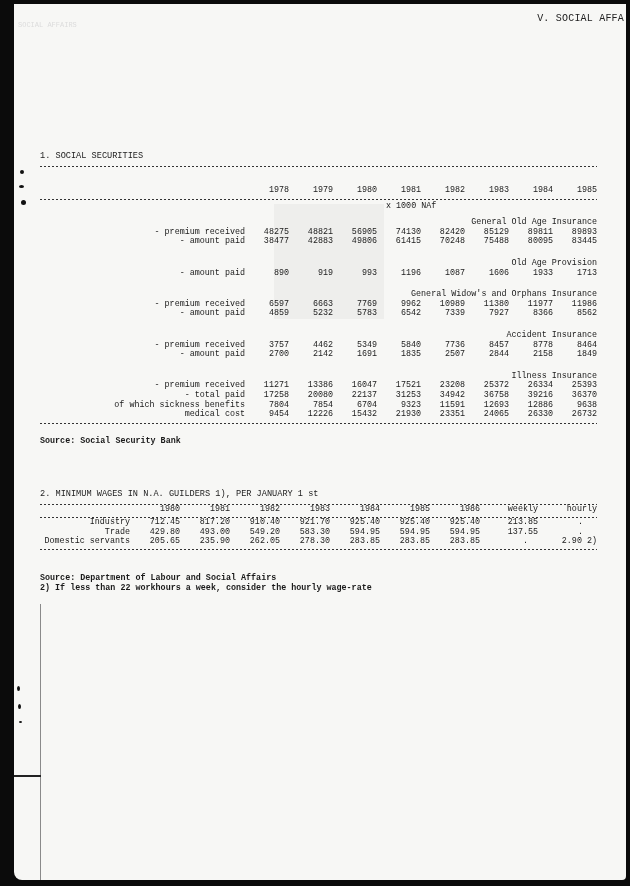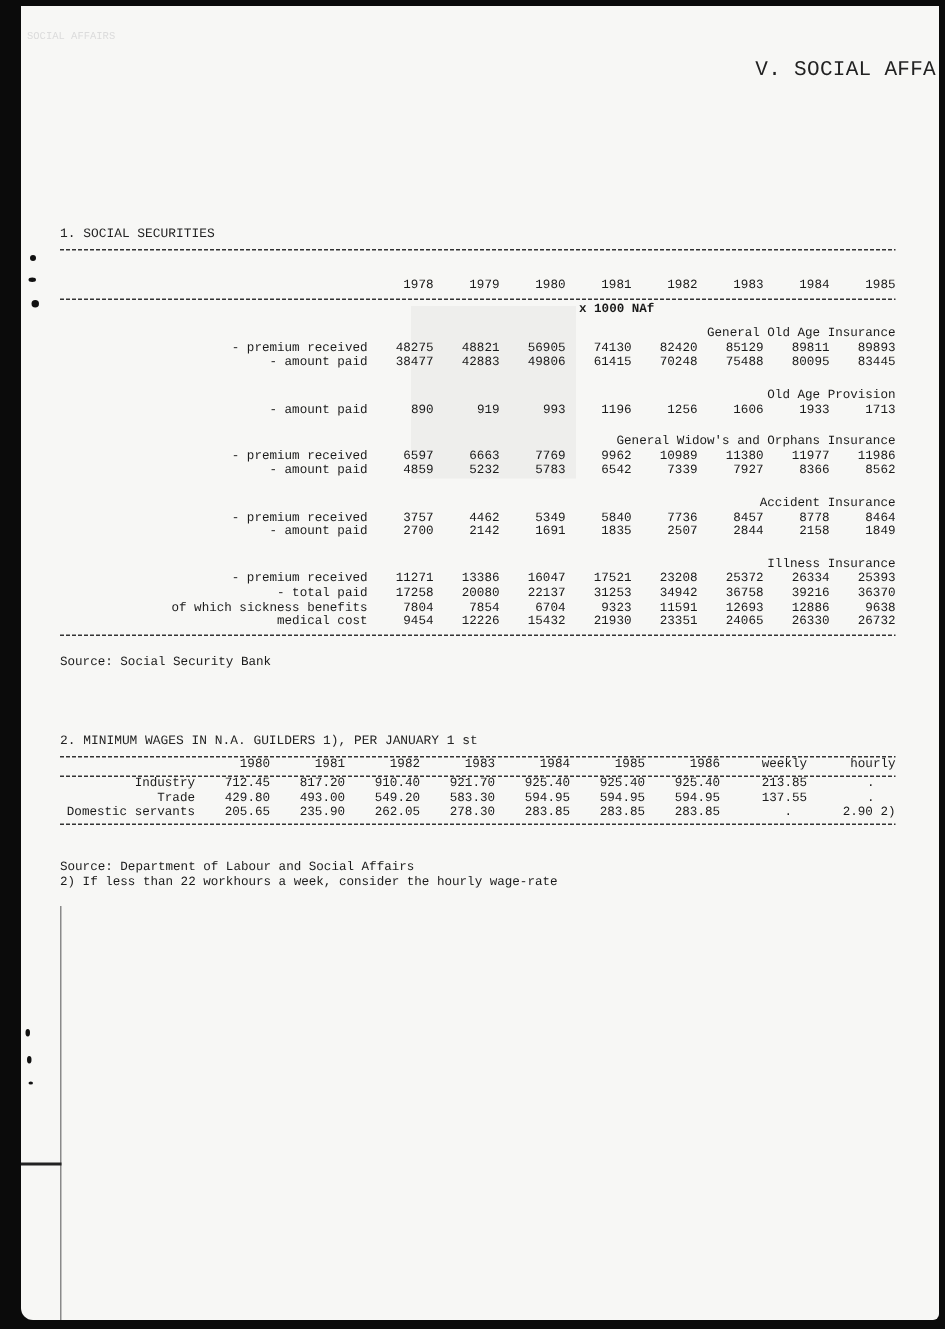--- a/index.html
+++ b/index.html
@@ -7,22 +7,22 @@
     width: 630px; height: 886px; overflow: hidden;
     background: #0b0b0b; position: relative;
     font-family: "Liberation Mono", "DejaVu Sans Mono", monospace;
     color: #1a1a1a;
   }
   .page {
     position: absolute; left: 14px; top: 4px; width: 612px; height: 876px;
     background: #f7f7f5; border-radius: 0 0 4px 8px;
   }
   .page-header {
-    position: absolute; right: 2px; top: 35px;
-    font-size: 14px; letter-spacing: 0.2px; color: #222;
+    position: absolute; right: 2px; top: 9px;
+    font-size: 10px; letter-spacing: 0.2px; color: #222;
   }
   .faint-header {
     position: absolute; left: 4px; top: 17px; font-size: 7px; color: #dcdcdc;
   }
   .margin-rule {
     position: absolute; left: 26px; top: 600px; width: 1px; height: 276px; background: #8a8a8a;
   }
   .margin-tick {
     position: absolute; left: 0px; top: 771px; width: 27px; height: 2px; background: #222;
   }
@@ -37,21 +37,21 @@
     height: 1px; margin: 0;
     background-image: linear-gradient(to right, #333 60%, transparent 40%);
     background-size: 4px 1px; background-repeat: repeat-x;
   }
   table { border-collapse: collapse; }
   td, th { padding: 0; font-weight: normal; white-space: pre; }
   .num { text-align: right; }
   .label { text-align: right; margin-top: 17px; }
   .ind1 { padding-left: 14px; }
   .ind2 { padding-left: 22px; }
-  .src { font-size: 8.4px; }
+  .src { font-size: 8.4px; font-weight: bold; }
 </style>
 </head>
 <body>
 
 <div class="page">
   <div class="faint-header">SOCIAL AFFAIRS</div>
   <div class="page-header">V. SOCIAL AFFA</div>
   <div class="ghost"></div>
   <div class="margin-rule"></div>
   <div class="margin-tick"></div>
@@ -80,21 +80,21 @@
       <th class="num">1980</th>
       <th class="num">1981</th>
       <th class="num">1982</th>
       <th class="num">1983</th>
       <th class="num">1984</th>
       <th class="num">1985</th>
     </tr>
   </tbody>
     </table>
   <div class="dash" style="margin-top:4px;"></div>
-  <div style="position:relative; height:12px;font-weight:bold;">
+  <div style="position:relative; height:12px;">
     <span style="position:absolute; left:346px; top:2px;">x 1000 NAf</span>
   </div>
 
   <table style="width:557px; margin-top:6px;">
     <colgroup>
         <col style="width:205px">
         <col span="8" style="width:44px">
       </colgroup>
 
     <tbody>
@@ -129,21 +129,21 @@
 
     <tr>
           <td class="label" colspan="9">Old Age Provision</td>
         </tr>
     <tr>
       <td class="label ind1">- amount paid</td>
       <td class="num">890</td>
       <td class="num">919</td>
       <td class="num">993</td>
       <td class="num">1196</td>
-      <td class="num">1256</td>
+      <td class="num">1087</td>
       <td class="num">1606</td>
       <td class="num">1933</td>
       <td class="num">1713</td>
     </tr>
     <tr style="height:12px;">
           <td colspan="9"></td>
         </tr>
 
     <tr>
           <td class="label" colspan="9">General Widow's and Orphans Insurance</td>

